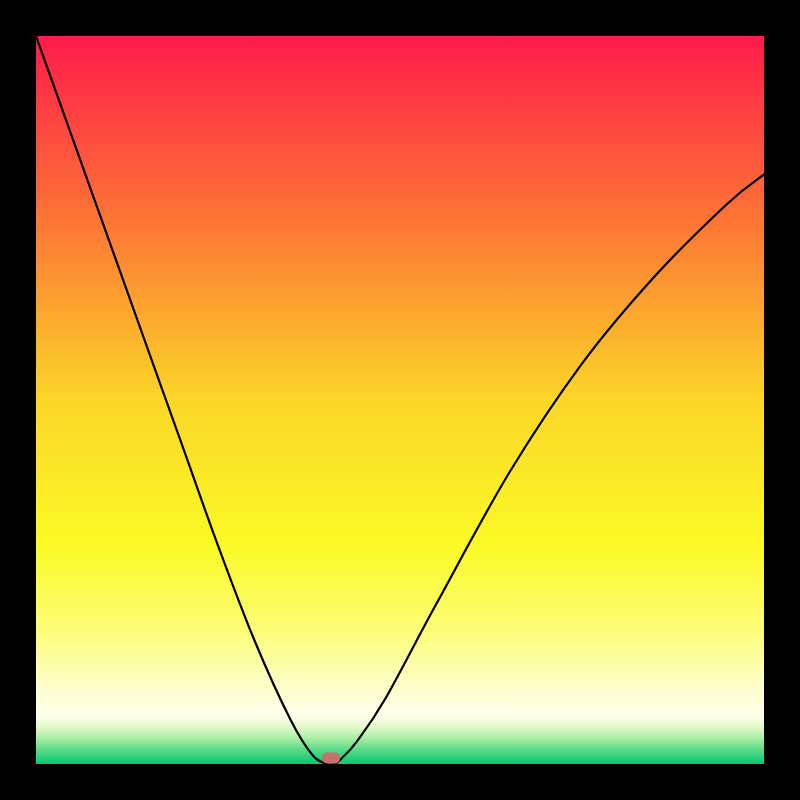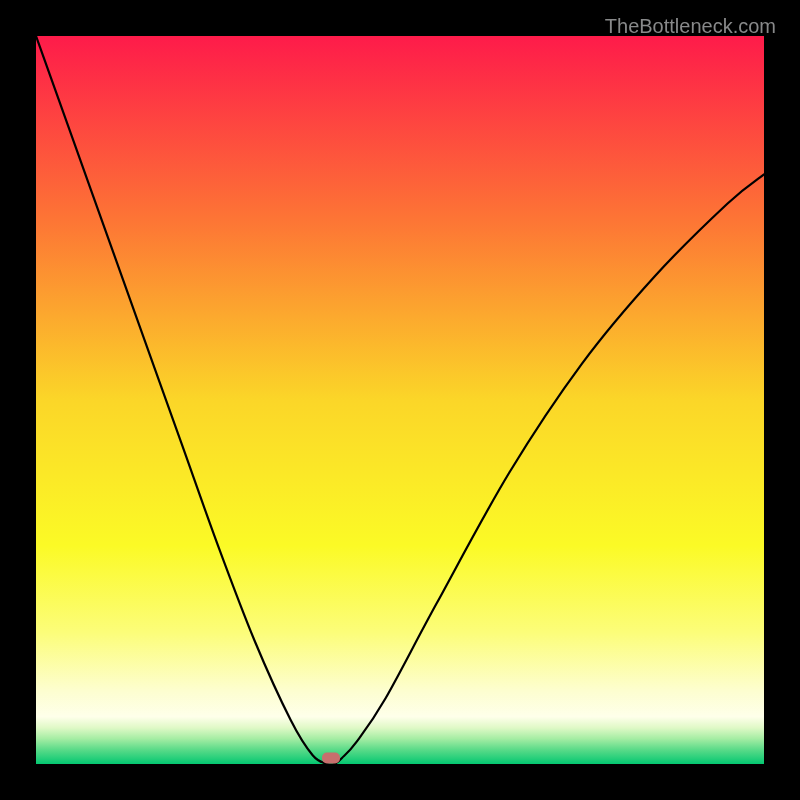--- a/index.html
+++ b/index.html
@@ -83,14 +83,13 @@
     </svg>
 
     <svg class="curve-svg" viewBox="0 0 728 728" preserveAspectRatio="none">
       <path id="curve-path" d="M 0 0 C 6.066666666666666 16.98666666666666 24.266666666666666 67.94666666666663 36.4 101.91999999999996 C 48.53333333333333 135.8933333333333 60.666666666666664 169.86666666666667 72.8 203.84000000000003 C 84.93333333333334 237.8133333333334 97.06666666666666 271.78666666666675 109.2 305.76000000000005 C 121.33333333333334 339.73333333333335 133.46666666666667 373.7066666666667 145.6 407.68 C 157.73333333333332 441.6533333333333 169.86666666666667 476.84000000000003 182 509.6 C 194.13333333333333 542.36 206.26666666666668 575.12 218.4 604.24 C 230.53333333333333 633.36 245.0933333333333 665.1493333333334 254.79999999999998 684.32 C 264.50666666666666 703.4906666666667 270.5733333333333 711.984 276.64 719.264 C 282.70666666666665 726.544 287.56 726.544 291.2 728 C 294.84 729.456 296.0533333333333 728.9706666666666 298.47999999999996 728 C 300.90666666666664 727.0293333333334 302.12 725.816 305.76 722.176 C 309.4 718.5360000000001 313.03999999999996 716.1093333333333 320.32 706.16 C 327.6 696.2106666666666 336.0933333333333 685.5333333333333 349.44 662.48 C 362.7866666666667 639.4266666666667 379.77333333333337 605.4533333333334 400.40000000000003 567.84 C 421.0266666666667 530.2266666666667 448.93333333333334 476.84000000000003 473.2 436.8 C 497.46666666666664 396.76 521.7333333333333 360.35999999999996 546 327.59999999999997 C 570.2666666666667 294.84 594.5333333333333 266.9333333333333 618.8 240.23999999999995 C 643.0666666666666 213.54666666666662 673.4 184.42666666666662 691.6 167.43999999999994 C 709.8000000000001 150.45333333333326 721.9333333333334 143.17333333333326 728 138.31999999999994" fill="none" stroke-width="2.2" stroke-linecap="round" stroke-linejoin="round" stroke="#000000"></path>
     </svg>
 
     <div class="marker" id="marker-dot" style="left: 294.84px; top: 722.176px; background: rgb(199, 111, 109);"></div>
 
   </div>
 
-  <div class="watermark">TheBottleneck.com</div>
 </div>
 
 </body></html>

